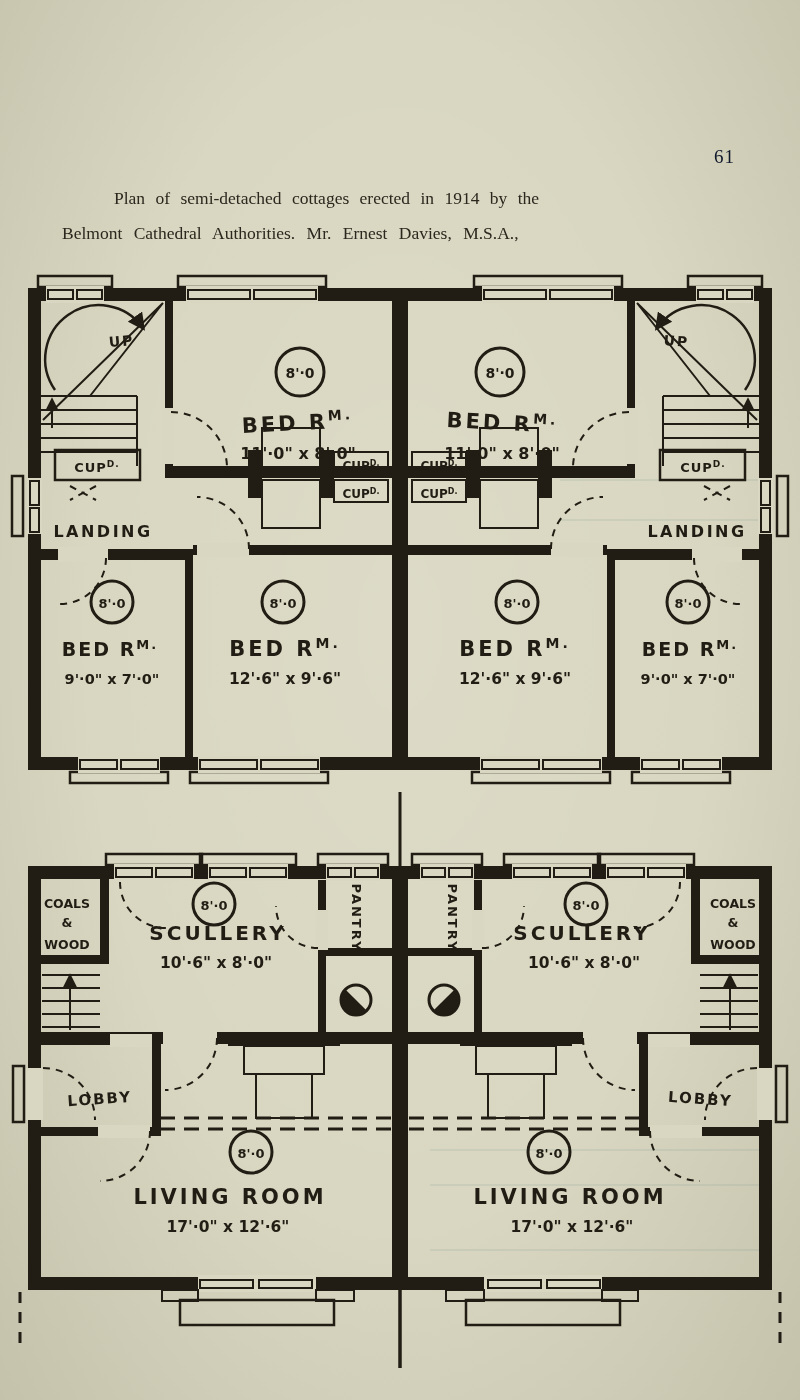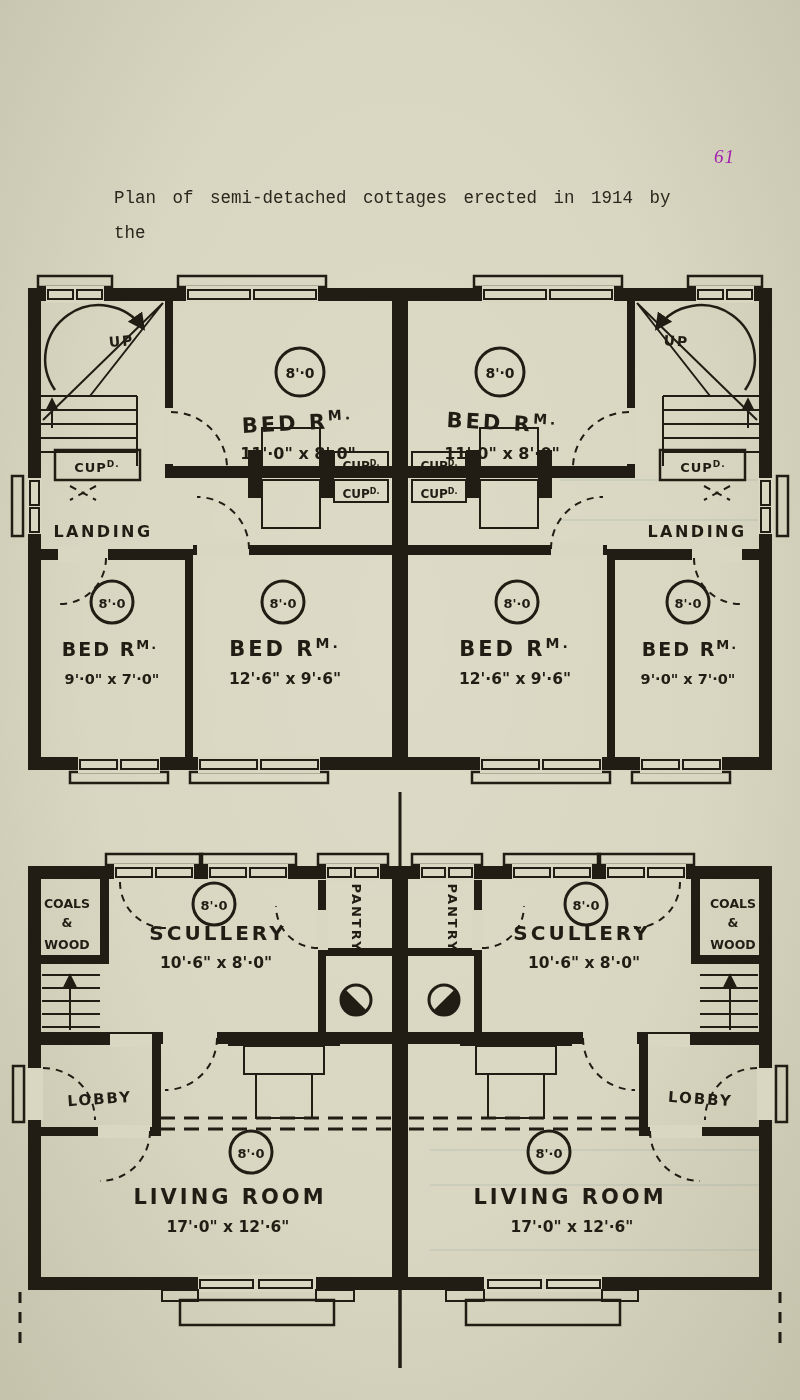--- a/index.html
+++ b/index.html
@@ -10,44 +10,45 @@
     overflow:hidden;
     font-family:"Liberation Serif", serif;
   }
   .page-vignette{
     position:absolute;inset:0;
     background:radial-gradient(ellipse at 50% 45%, rgba(255,255,250,0.10) 0%, rgba(0,0,0,0) 55%, rgba(90,85,60,0.16) 100%);
     pointer-events:none;
   }
   .page-number{
     position:absolute;top:146px;left:714px;
-    font-size:19px;color:#a21caf;letter-spacing:1px;font-style:italic;
+    font-size:19px;color:#0f172a;letter-spacing:1px;
   }
   .caption{
     position:absolute;top:181px;left:62px;width:648px;
     font-size:17.5px;line-height:35px;color:#2b271e;
   }
-  .caption .l1{padding-left:52px;word-spacing:6px;font-family:Liberation Mono, monospace;}
+  .caption .l1{padding-left:52px;word-spacing:6px;}
   .caption .l2{word-spacing:7px;}
   svg{position:absolute;top:0;left:0;}
   .w{fill:#211d14;}
   .pp{fill:#d9d7c1;}
   .ln{stroke:#211d14;fill:none;}
   .hand{font-family:"DejaVu Sans", sans-serif;font-weight:700;fill:#211d14;}
   .dash{stroke:#211d14;fill:none;stroke-dasharray:7 6;}
 </style>
 </head>
 <body>
 
 <div class="page-vignette"></div>
 
 <div class="page-number">61</div>
 
 <div class="caption">
   <div class="l1">Plan of semi-detached cottages erected in 1914 by the</div>
+  <div class="l2">Belmont Cathedral Authorities.  Mr. Ernest Davies, M.S.A.,</div>
 </div>
 
 <svg width="800" height="1400" viewBox="0 0 800 1400">
   <defs>
     <pattern id="xh" width="9" height="9" patternUnits="userSpaceOnUse">
       <rect width="9" height="9" fill="#d9d7c1"></rect>
       <path d="M0 0 L9 9 M9 0 L0 9" stroke="#211d14" stroke-width="1.8"></path>
     </pattern>
     <marker id="ah" viewBox="0 0 10 10" refX="8" refY="5" markerWidth="7" markerHeight="7" orient="auto">
       <path d="M0 0 L10 5 L0 10 z" fill="#211d14"></path>

